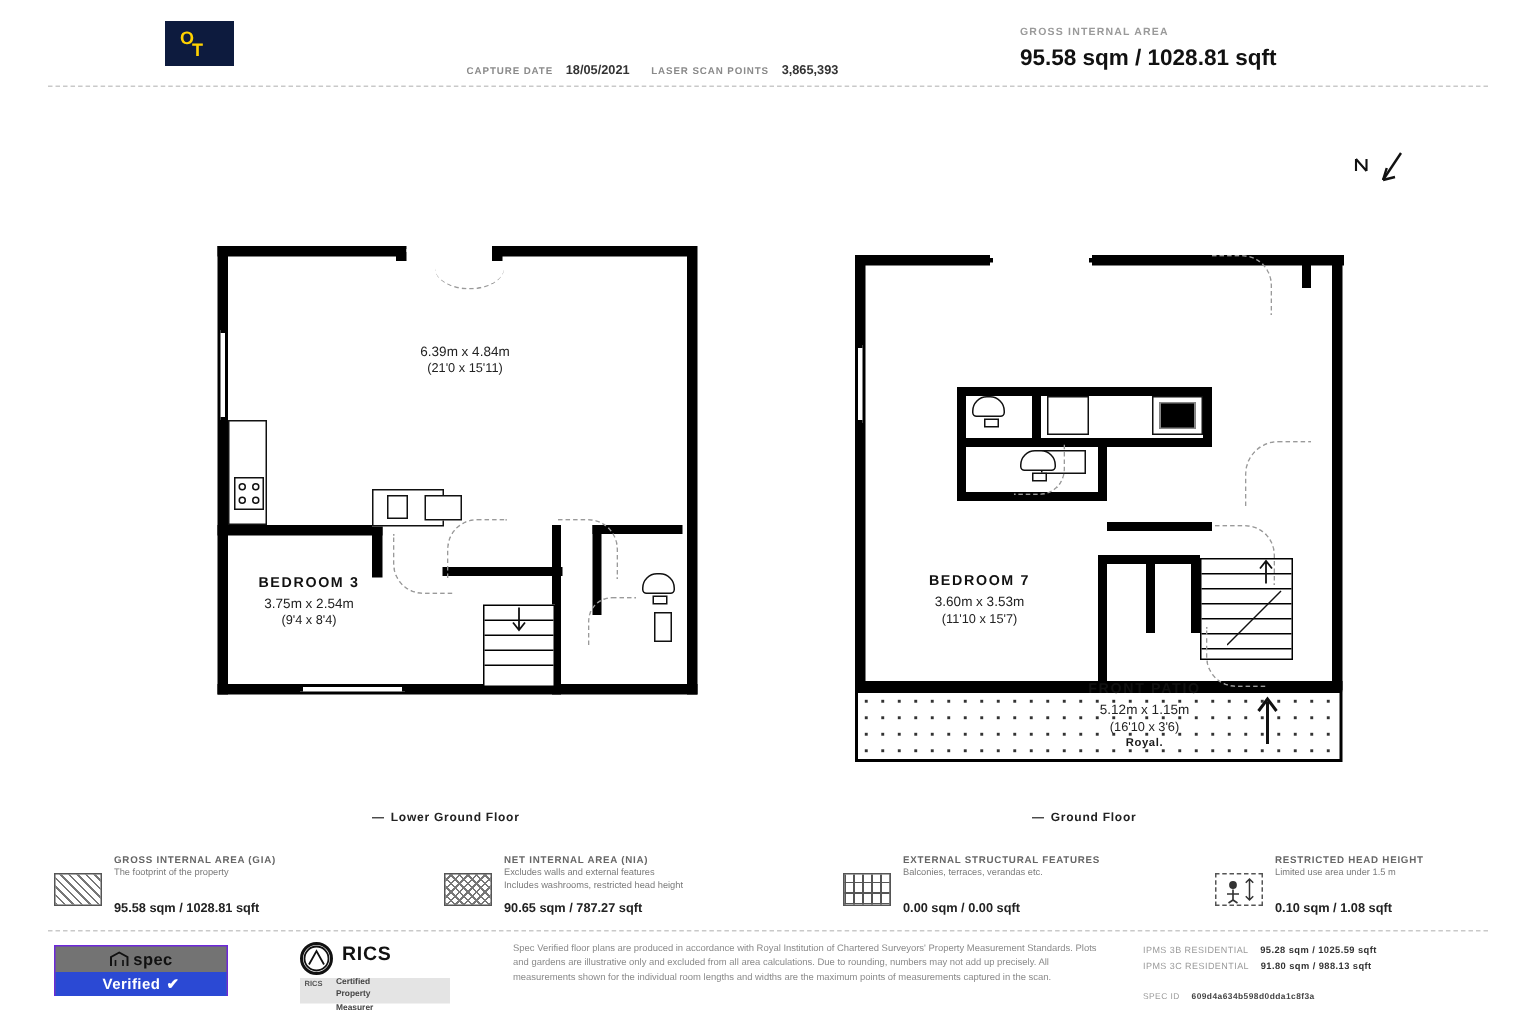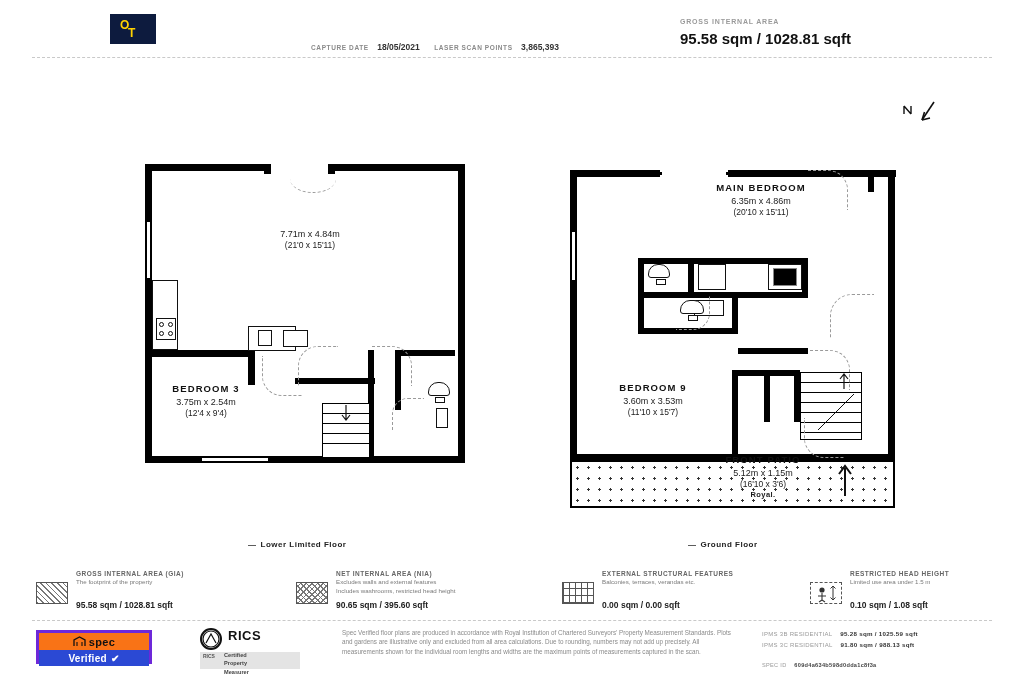--- a/index.html
+++ b/index.html
@@ -75,21 +75,21 @@
   .sw-ext { background-image:repeating-linear-gradient(90deg,#555 0 1px, transparent 1px 6px),
                              repeating-linear-gradient(0deg,#555 0 1px, transparent 1px 7px); }
   .sw-head { border:1px dashed #555; }
   .lg-t1 { position:absolute; left:40px; top:0; font-size:6.5px; font-weight:bold; letter-spacing:.5px; color:#666; }
   .lg-t2 { position:absolute; left:40px; top:8px; font-size:6.2px; color:#7a7a7a; line-height:1.45; width:170px; }
   .lg-val { position:absolute; left:40px; font-size:8.5px; font-weight:bold; color:#222; }
 
   .footer-dash { position:absolute; left:32px; top:620px; width:960px; border-top:1px dashed #c9c9c9; }
 
   
-  .specbox { position:absolute; left:36px; top:630px; width:116px; height:34px; border:3px solid #6d28d9; background:#f97316; }
+  .specbox { position:absolute; left:36px; top:630px; width:116px; height:34px; border:1px solid #6d28d9; background:#737373; }
   .specbox .top { height:17px; display:flex; align-items:center; justify-content:center;
     font-size:11px; font-weight:bold; color:#111; letter-spacing:.3px; }
   .specbox .bot { height:16px; background:#2b49d4; color:#fff; display:flex; align-items:center;
     justify-content:center; font-size:10px; font-weight:bold; letter-spacing:.3px; }
   .rics { position:absolute; left:200px; top:628px; font-size:13px; font-weight:bold; color:#111; letter-spacing:.5px; }
   .rics-mark { position:absolute; left:200px; top:628px; width:22px; height:22px; border-radius:50%; border:2px solid #111; }
   .cpm { position:absolute; left:200px; top:652px; width:100px; height:17px; background:#e4e4e4; }
   .cpm-t { position:absolute; left:224px; top:651px; font-size:5.6px; font-weight:bold; color:#444; line-height:1.5; }
   .cpm-r { position:absolute; left:203px; top:653px; font-size:5px; font-weight:bold; color:#555; }
   .disclaim { position:absolute; left:342px; top:628px; width:390px; font-size:6.3px; color:#8a8a8a; line-height:1.5; }
@@ -170,32 +170,32 @@
   <div class="fx" style="left:295px; top:237px; width:10px; height:6px;"></div>
   <div class="fx" style="left:296px; top:248px; width:12px; height:20px;"></div>
 
   <div class="arc arc-b" style="left:150px; top:5px;  width:46px; height:28px; border-width:0 0 1px 0;"></div>
   <div class="arc" style="left:158px; top:186px; width:40px; height:40px; border-width:1px 0 0 1px; border-radius:50% 0 0 0;"></div>
   <div class="arc" style="left:232px; top:186px; width:40px; height:40px; border-width:1px 1px 0 0; border-radius:0 50% 0 0;"></div>
   <div class="arc" style="left:122px; top:196px; width:40px; height:40px; border-width:0 0 1px 1px; border-radius:0 0 0 50%;"></div>
   <div class="arc" style="left:252px; top:238px; width:32px; height:32px; border-width:1px 0 0 1px; border-radius:50% 0 0 0;"></div>
 
   <div class="room-label" style="left:60px; top:68px; width:220px;">
-    <div class="room-dim">7.71m x 4.84m</div>
+    <div class="room-dim">6.39m x 4.84m</div>
     <div class="room-dim2">(21'0 x 15'11)</div>
   </div>
   <div class="room-label" style="left:0px; top:223px; width:132px;">
     <div class="room-name">BEDROOM 3</div>
     <div class="room-dim">3.75m x 2.54m</div>
-    <div class="room-dim2">(12'4 x 9'4)</div>
+    <div class="room-dim2">(9'4 x 8'4)</div>
   </div>
 </div>
 
 <div class="floor-cap" style="left:248px; top:540px;">
-  <span class="dash">—</span><span>Lower Limited Floor</span>
+  <span class="dash">—</span><span>Lower Ground Floor</span>
 </div>
 
 <div class="plan" style="left:568px; top:160px; width:340px; height:350px;">
 
   <div class="wall" style="left:2px;  top:10px; width:7px;  height:290px;"></div>
   <div class="wall" style="left:2px;  top:10px; width:90px; height:7px;"></div>
   <div class="wall" style="left:160px;top:10px; width:168px;height:7px;"></div>
   <div class="wall" style="left:320px;top:10px; width:7px;  height:290px;"></div>
   <div class="wall" style="left:2px;  top:294px;width:325px;height:7px;"></div>
   <div class="thin" style="left:92px; top:12px; width:68px; height:3px; background:#fff; border-left:2px solid #000; border-right:2px solid #000;"></div>
@@ -243,27 +243,22 @@
   <div class="arc" style="left:262px; top:134px; width:44px; height:44px; border-width:1px 0 0 1px; border-radius:50% 0 0 0;"></div>
   <div class="arc" style="left:108px; top:136px; width:34px; height:34px; border-width:0 1px 1px 0; border-radius:0 0 50% 0;"></div>
   <div class="arc" style="left:242px; top:190px; width:40px; height:40px; border-width:1px 1px 0 0; border-radius:0 50% 0 0;"></div>
   <div class="arc" style="left:236px; top:258px; width:40px; height:40px; border-width:0 0 1px 1px; border-radius:0 0 0 50%;"></div>
 
   <div class="patio" style="left:2px; top:300px; width:325px; height:48px;"></div>
   <svg style="position:absolute;left:266px;top:302px;" width="22" height="36">
     <path d="M11 34 L11 6 M5 12 L11 4 L17 12" stroke="#111" stroke-width="2" fill="none"></path>
   </svg>
 
-  <div class="room-label" style="left:88px; top:22px; width:210px;">
-    <div class="room-name">MAIN BEDROOM</div>
-    <div class="room-dim">6.35m x 4.86m</div>
-    <div class="room-dim2">(20'10 x 15'11)</div>
-  </div>
   <div class="room-label" style="left:10px; top:222px; width:150px;">
-    <div class="room-name">BEDROOM 9</div>
+    <div class="room-name">BEDROOM 7</div>
     <div class="room-dim">3.60m x 3.53m</div>
     <div class="room-dim2">(11'10 x 15'7)</div>
   </div>
   <div class="room-label" style="left:120px; top:294px; width:150px;">
     <div class="room-name">FRONT PATIO</div>
     <div class="room-dim">5.12m x 1.15m</div>
     <div class="room-dim2">(16'10 x 3'6)</div>
     <div class="approx">Royal.</div>
   </div>
 </div>
@@ -279,21 +274,21 @@
     <div class="lg-t1">GROSS INTERNAL AREA (GIA)</div>
     <div class="lg-t2">The footprint of the property</div>
     <div class="lg-val" style="top:30px;">95.58 sqm / 1028.81 sqft</div>
   </div>
 
   <div class="lg-item" style="left:296px; width:250px;">
     <div class="lg-sw sw-nia" style="left:0; top:12px;"></div>
     <div class="lg-t1">NET INTERNAL AREA (NIA)</div>
     <div class="lg-t2" style="white-space:pre-line;">Excludes walls and external features
 Includes washrooms, restricted head height</div>
-    <div class="lg-val" style="top:30px;">90.65 sqm / 395.60 sqft</div>
+    <div class="lg-val" style="top:30px;">90.65 sqm / 787.27 sqft</div>
   </div>
 
   <div class="lg-item" style="left:562px; width:250px;">
     <div class="lg-sw sw-ext" style="left:0; top:12px;"></div>
     <div class="lg-t1">EXTERNAL STRUCTURAL FEATURES</div>
     <div class="lg-t2">Balconies, terraces, verandas etc.</div>
     <div class="lg-val" style="top:30px;">0.00 sqm / 0.00 sqft</div>
   </div>
 
   <div class="lg-item" style="left:810px; width:210px;">

